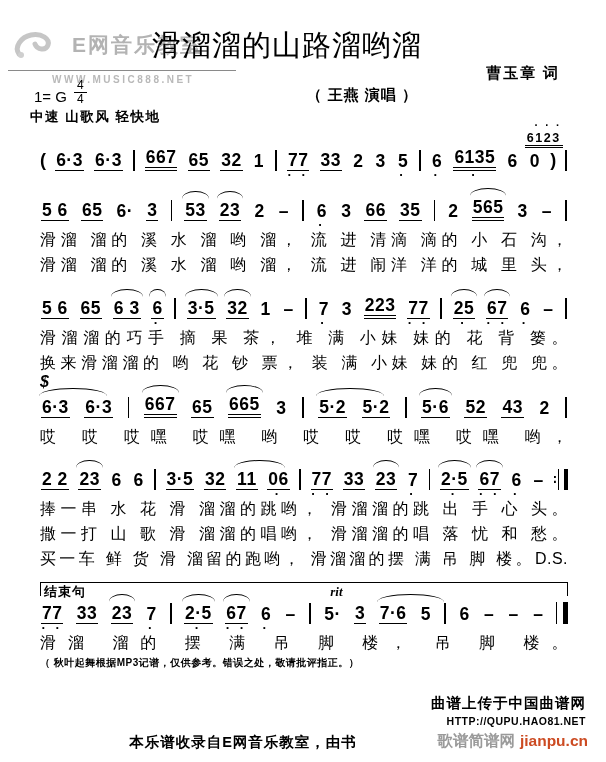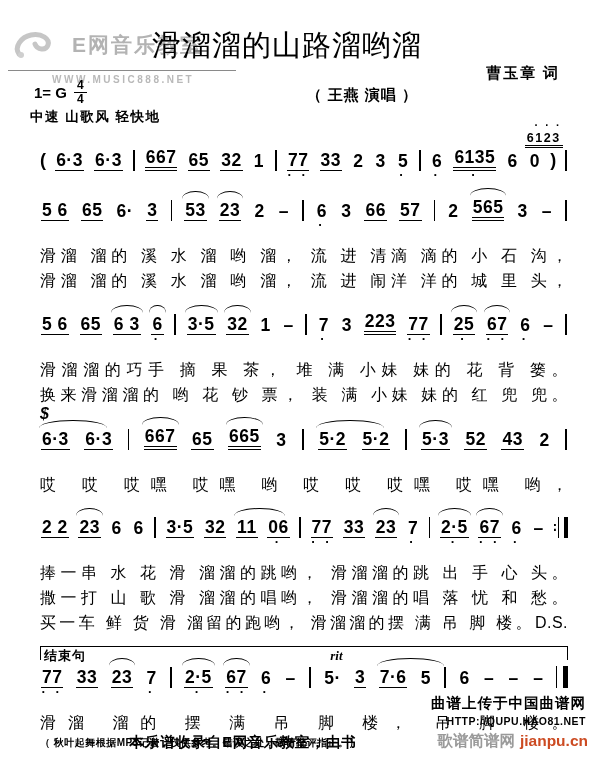--- a/index.html
+++ b/index.html
@@ -9,22 +9,22 @@
   
   .logo{position:absolute;left:12px;top:28px;display:flex;align-items:center;gap:16px;text-align:center;}
   .logo-text{font-size:21px;color:#b3b3b3;letter-spacing:2px;font-weight:bold;}
   .logo-rule{position:absolute;left:8px;top:70px;width:228px;height:1px;background:#8a8a8a;}
   .logo-url{position:absolute;left:52px;top:74px;font-size:10px;color:#b9b9b9;letter-spacing:2.5px;font-weight:bold;}
   .title{position:absolute;left:152px;top:26px;margin:0;font-size:29px;font-weight:normal;letter-spacing:1px;white-space:nowrap;}
   .credits{position:absolute;right:46px;top:60px;font-family:"Liberation Serif",serif;
            font-size:15px;font-weight:bold;line-height:27px;letter-spacing:2px;}
   .performer{position:absolute;left:188px;top:86px;width:230px;text-align:right;
              font-size:15px;font-weight:bold;letter-spacing:1px;}
-  .keysig{position:absolute;left:34px;top:79px;font-size:15px;font-weight:bold;
-          display:flex;align-items:center;gap:7px;}
+  .keysig{position:absolute;left:34px;top:79px;font-size:15px;font-weight:normal;
+          display:flex;align-items:flex-end;gap:7px;}
   .tsig{display:inline-flex;flex-direction:column;text-align:center;font-size:12px;line-height:1.05;}
   .tsig .top{border-bottom:1.4px solid #000;padding:0 3px;}
   .tempo{position:absolute;left:30px;top:108px;font-size:13.5px;font-weight:bold;letter-spacing:1.5px;}
 
   
   .sheet{position:absolute;left:40px;top:134px;width:528px;}
   .system{margin-bottom:12px;}
   .sys-intro{margin-bottom:13px;}
   .sys-verse1{margin-bottom:7px;}
   .sys-verse2{margin-bottom:3px;}
@@ -46,21 +46,21 @@
        font-size:13px;line-height:5px;letter-spacing:3px;white-space:nowrap;}
   .orn{position:absolute;bottom:calc(100% + 3px);left:-4px;display:flex;flex-direction:column;
        align-items:flex-end;font-size:12.5px;line-height:1.05;font-weight:bold;}
   .odots{font-size:11px;letter-spacing:2px;padding-right:1px;}
   .onum{border-bottom:3px double #000;letter-spacing:1.5px;padding:0 2px;white-space:nowrap;}
   .rep{display:flex;align-items:center;height:21px;}
   .repdots{font-size:13px;font-weight:bold;margin-right:1px;}
   .repbar{width:5px;height:21px;border-left:1.7px solid #000;border-right:4.5px solid #000;}
   .finalbar{width:6px;height:22px;border-left:1.7px solid #000;border-right:5px solid #000;}
 
-  .lyric{margin-top:24px;font-size:16px;line-height:21px;letter-spacing:.5px;
+  .lyric{margin-top:8px;font-size:16px;line-height:21px;letter-spacing:.5px;
          text-align:justify;text-align-last:justify;}
   .lyric + .lyric{margin-top:4px;}
   .footnote{margin-top:3px;text-align:left;font-size:10px;font-weight:bold;letter-spacing:.5px;}
   .marker{height:12px;font-weight:bold;font-style:italic;font-size:16px;line-height:12px;margin-bottom:-7px;}
   .bracket{position:relative;height:13px;border-top:1.6px solid #000;
            border-left:1.6px solid #000;border-right:1.6px solid #000;margin-bottom:-7px;padding-left:32px;}
   .bracket-label{position:absolute;left:3px;top:0;font-size:13px;font-weight:bold;letter-spacing:1px;}
   .rit{position:absolute;left:55%;top:1px;font-family:"Liberation Serif",serif;
        font-style:italic;font-weight:bold;font-size:13px;}
 
@@ -141,21 +141,21 @@
           <span class="note u1"><span class="nt">3</span></span>
           <span class="bar"></span>
           <span class="note u1"><span class="nt">53</span><span class="slur"></span></span>
           <span class="note u1"><span class="nt">23</span><span class="slur"></span></span>
           <span class="note"><span class="nt">2</span></span>
           <span class="note"><span class="nt">–</span></span>
           <span class="bar"></span>
           <span class="note"><span class="nt">6</span><span class="lds">·</span></span>
           <span class="note"><span class="nt">3</span></span>
           <span class="note u1"><span class="nt">66</span></span>
-          <span class="note u1"><span class="nt">57</span></span>
+          <span class="note u1"><span class="nt">35</span></span>
           <span class="bar"></span>
           <span class="note"><span class="nt">2</span></span>
           <span class="note u2"><span class="nt">565</span><span class="slur"></span></span>
           <span class="note"><span class="nt">3</span></span>
           <span class="note"><span class="nt">–</span></span>
           <span class="bar"></span>
         </div>
         <div class="lyric">滑溜 溜的 溪 水 溜 哟 溜， 流 进 清滴 滴的 小 石 沟，</div>
         <div class="lyric">滑溜 溜的 溪 水 溜 哟 溜， 流 进 闹洋 洋的 城 里 头，</div>
       </div>
@@ -192,21 +192,21 @@
           <span class="note u1"><span class="nt">6·3</span></span>
           <span class="bar"></span>
           <span class="note u2"><span class="nt">667</span><span class="slur"></span></span>
           <span class="note u1"><span class="nt">65</span></span>
           <span class="note u2"><span class="nt">665</span><span class="slur"></span></span>
           <span class="note"><span class="nt">3</span></span>
           <span class="bar"></span>
           <span class="note u1"><span class="nt">5·2</span><span class="slur wide"></span></span>
           <span class="note u1"><span class="nt">5·2</span></span>
           <span class="bar"></span>
-          <span class="note u1"><span class="nt">5·3</span><span class="slur"></span></span>
+          <span class="note u1"><span class="nt">5·6</span><span class="slur"></span></span>
           <span class="note u1"><span class="nt">52</span></span>
           <span class="note u1"><span class="nt">43</span></span>
           <span class="note"><span class="nt">2</span></span>
           <span class="bar"></span>
         </div>
         <div class="lyric">哎 哎 哎嘿 哎嘿 哟 哎 哎 哎嘿 哎嘿 哟，</div>
       </div>
       <div class="system sys-chorus">
         <div class="noterow">
           <span class="note u1"><span class="nt">2 2</span></span>

